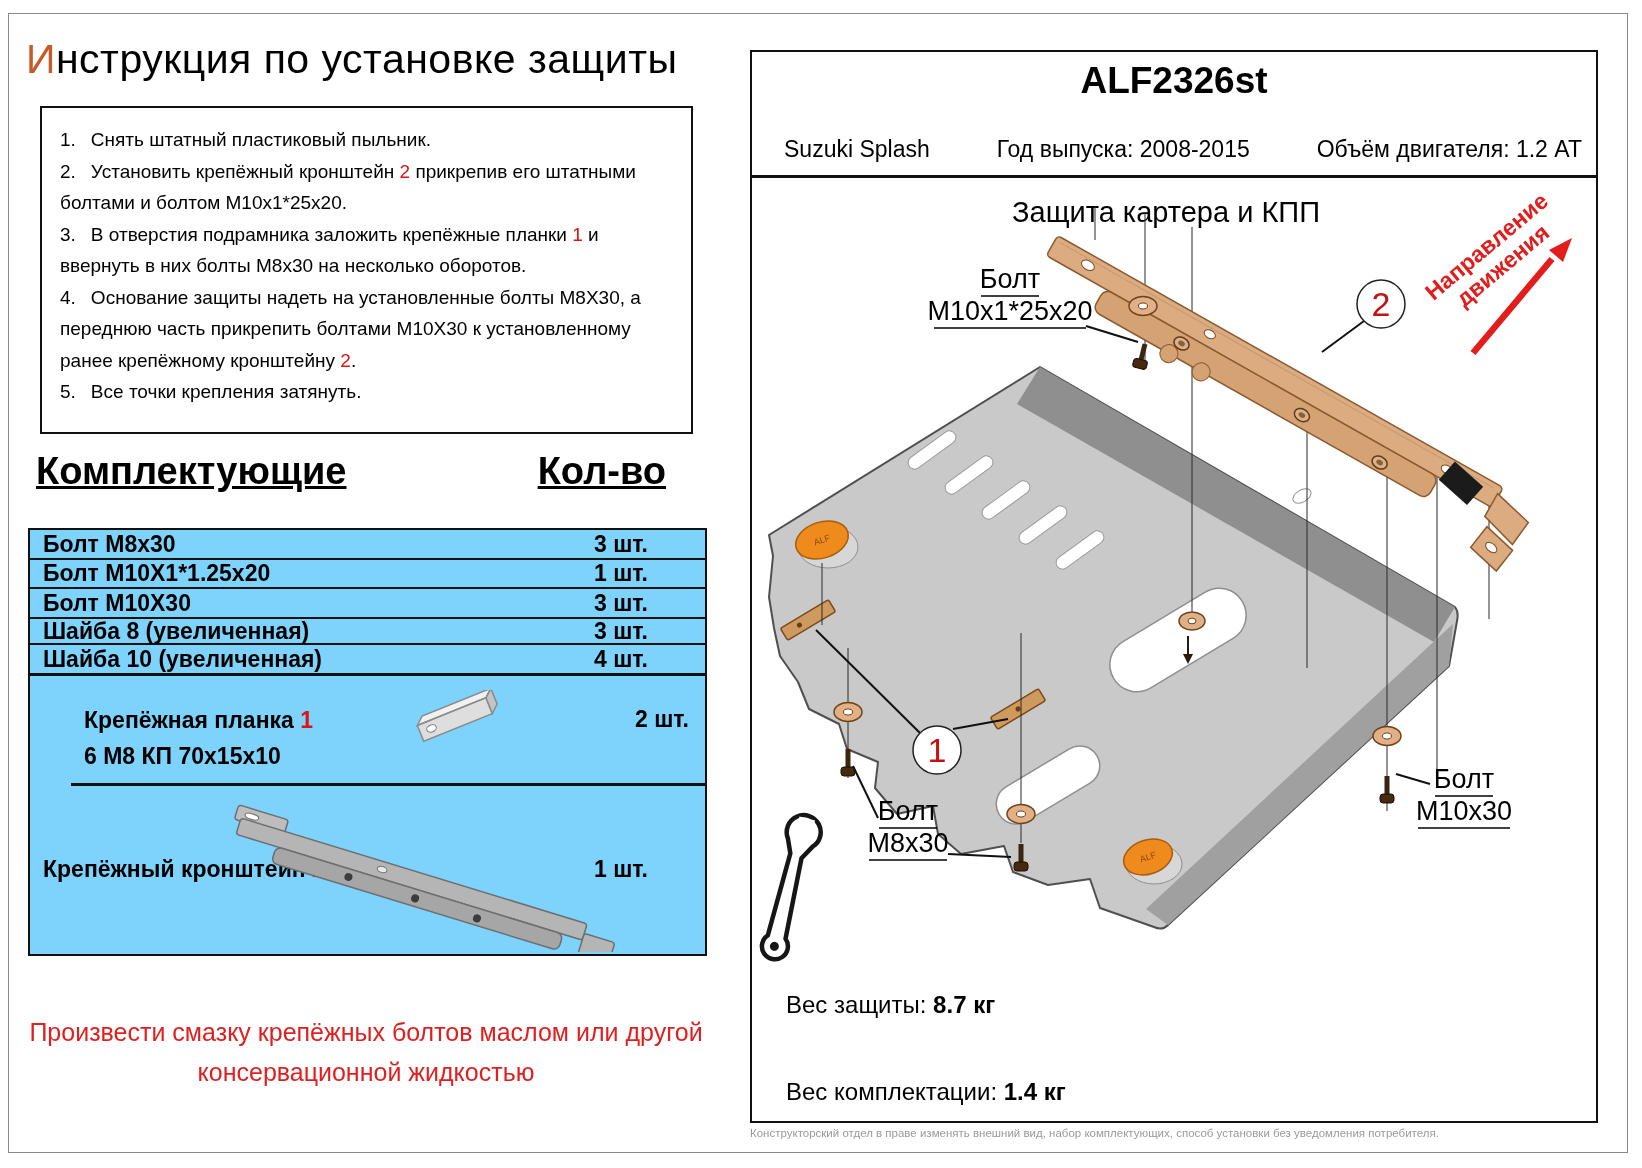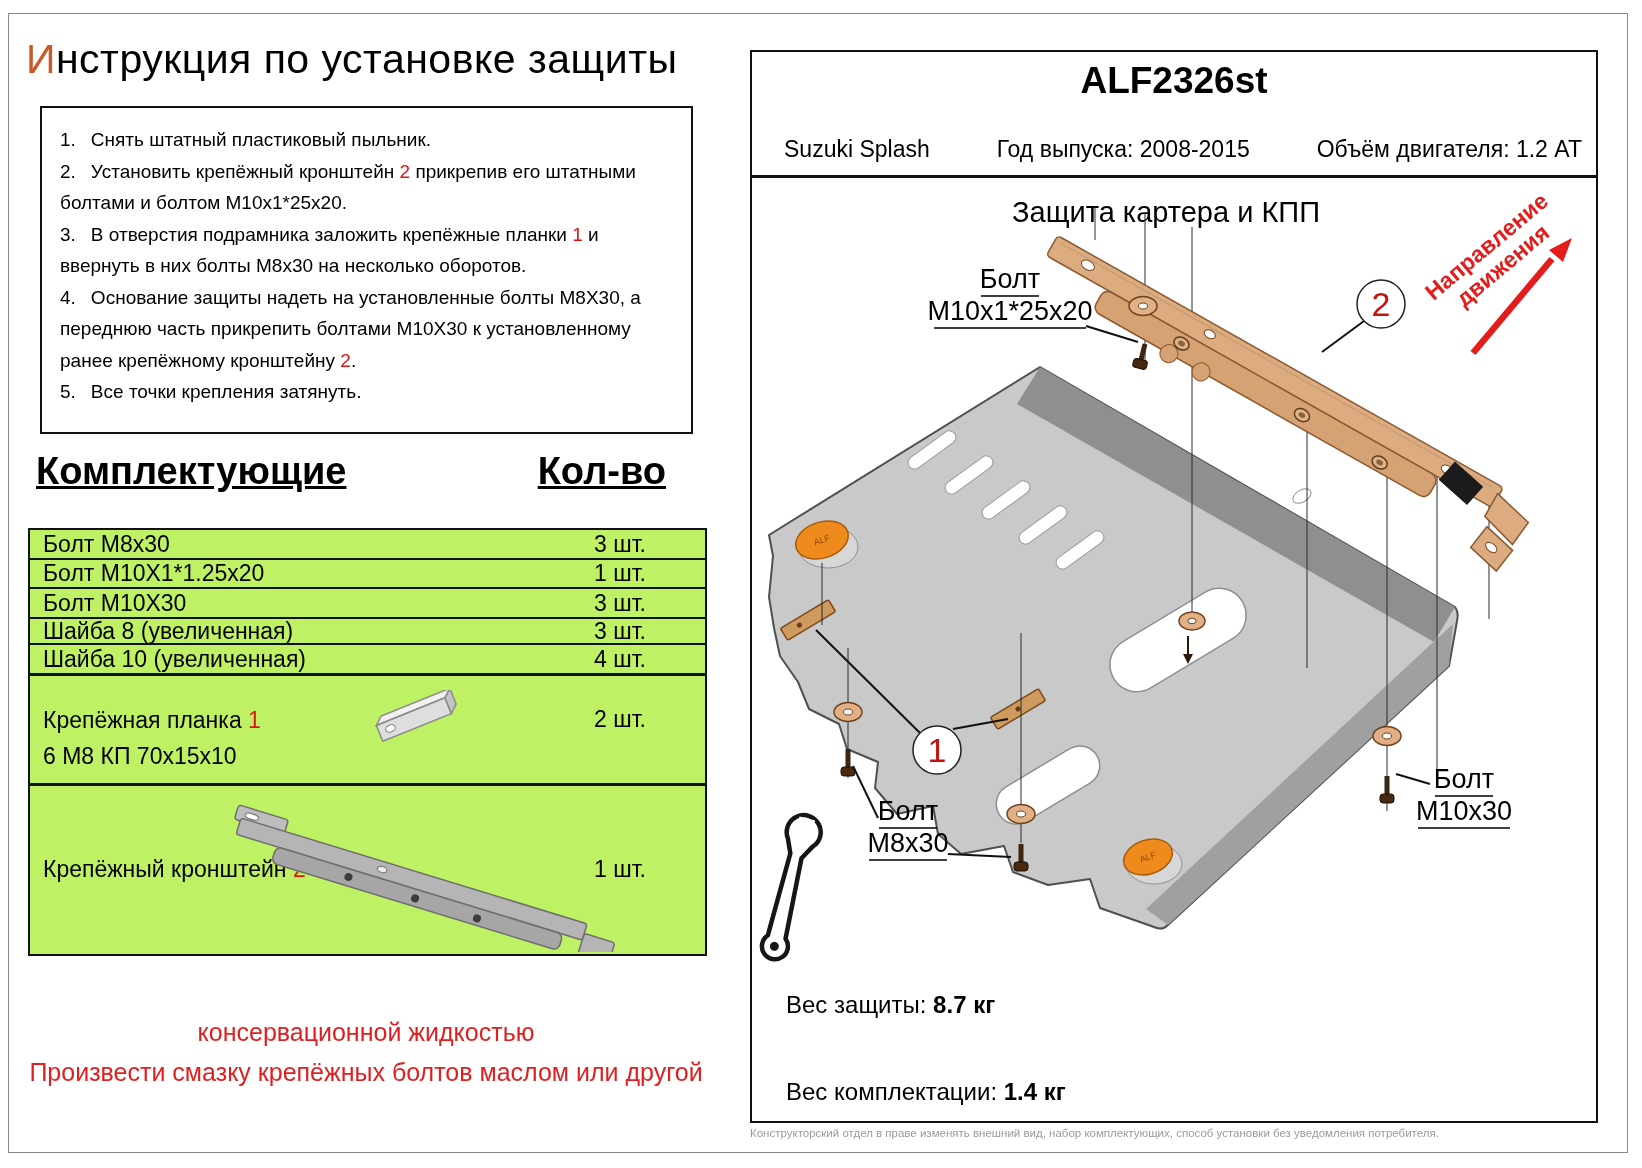--- a/index.html
+++ b/index.html
@@ -12,30 +12,30 @@
   .doc-title .accent{color:#c75a28;}
 
   .instructions-box{position:absolute;left:40px;top:106px;width:600px;height:308px;
         border:2px solid #111;padding:16px 31px 0 18px;font-size:19px;line-height:31.5px;}
   .step{margin:0;}
   .step .num{margin-right:15px;}
   .red{color:#dd1414;}
 
   .comp-head{position:absolute;left:36px;top:450px;width:630px;display:flex;
         justify-content:space-between;font-size:38px;font-weight:bold;text-decoration:underline;}
-  .comp-table{position:absolute;left:28px;top:528px;width:675px;border:2px solid #111;background:#bef264;}
+  .comp-table{position:absolute;left:28px;top:528px;width:675px;border:2px solid #111;background:#7dd3fc;font-weight:bold;}
   .crow{position:relative;border-bottom:2px solid #111;font-size:23px;}
   .crow .cname{padding-left:13px;}
   .crow .qty{position:absolute;left:564px;top:0;}
   .r-sm1{height:28px;line-height:28px;}
   .r-sm2{height:27px;line-height:27px;}
   .r-sm3{height:28px;line-height:28px;}
   .r-sm4{height:24px;line-height:24px;}
   .r-sm5{height:28px;line-height:28px;border-bottom-width:3px;}
-  .r-plank{height:107px;border-bottom-width:3px;}
+  .r-plank{height:107px;border-bottom-width:3px;margin-left:41px;}
   .r-plank .cname{padding-top:26px;line-height:36px;}
   .r-plank .qty{top:30px;}
   .r-bracket{height:168px;border-bottom:none;}
   .r-bracket .cname{padding-top:70px;}
   .r-bracket .qty{top:70px;}
   .part-img{position:absolute;}
 
   .warning{position:absolute;left:28px;top:1012px;width:676px;text-align:center;
         color:#e02020;font-size:25px;line-height:40px;}
 
@@ -113,22 +113,22 @@
           <ellipse cx="150" cy="8" rx="5" ry="3" fill="#e9e9e9" stroke="#6e6e6e"></ellipse>
           <rect x="362" y="10" width="32" height="22" rx="3" fill="#b5b5b5" stroke="#6e6e6e" stroke-width="1.5"></rect>
           <rect x="370" y="32" width="28" height="24" rx="4" fill="#c2c2c2" stroke="#6e6e6e" stroke-width="1.5"></rect>
           <ellipse cx="384" cy="45" rx="5.5" ry="3" fill="#ffffff" stroke="#6e6e6e"></ellipse>
         </g>
       </svg>
     </div>
   </div>
 
   <div class="warning">
+    <div>Произвести смазку крепёжных болтов маслом или другой</div>
     <div>консервационной жидкостью</div>
-    <div>Произвести смазку крепёжных болтов маслом или другой</div>
   </div>
 
   <div class="panel">
     <div class="panel-head">
       <div class="panel-code">ALF2326st</div>
       <div class="panel-info">
         <span>Suzuki Splash</span>
         <span>Год выпуска: 2008-2015</span>
         <span>Объём двигателя: 1.2 AT</span>
       </div>

